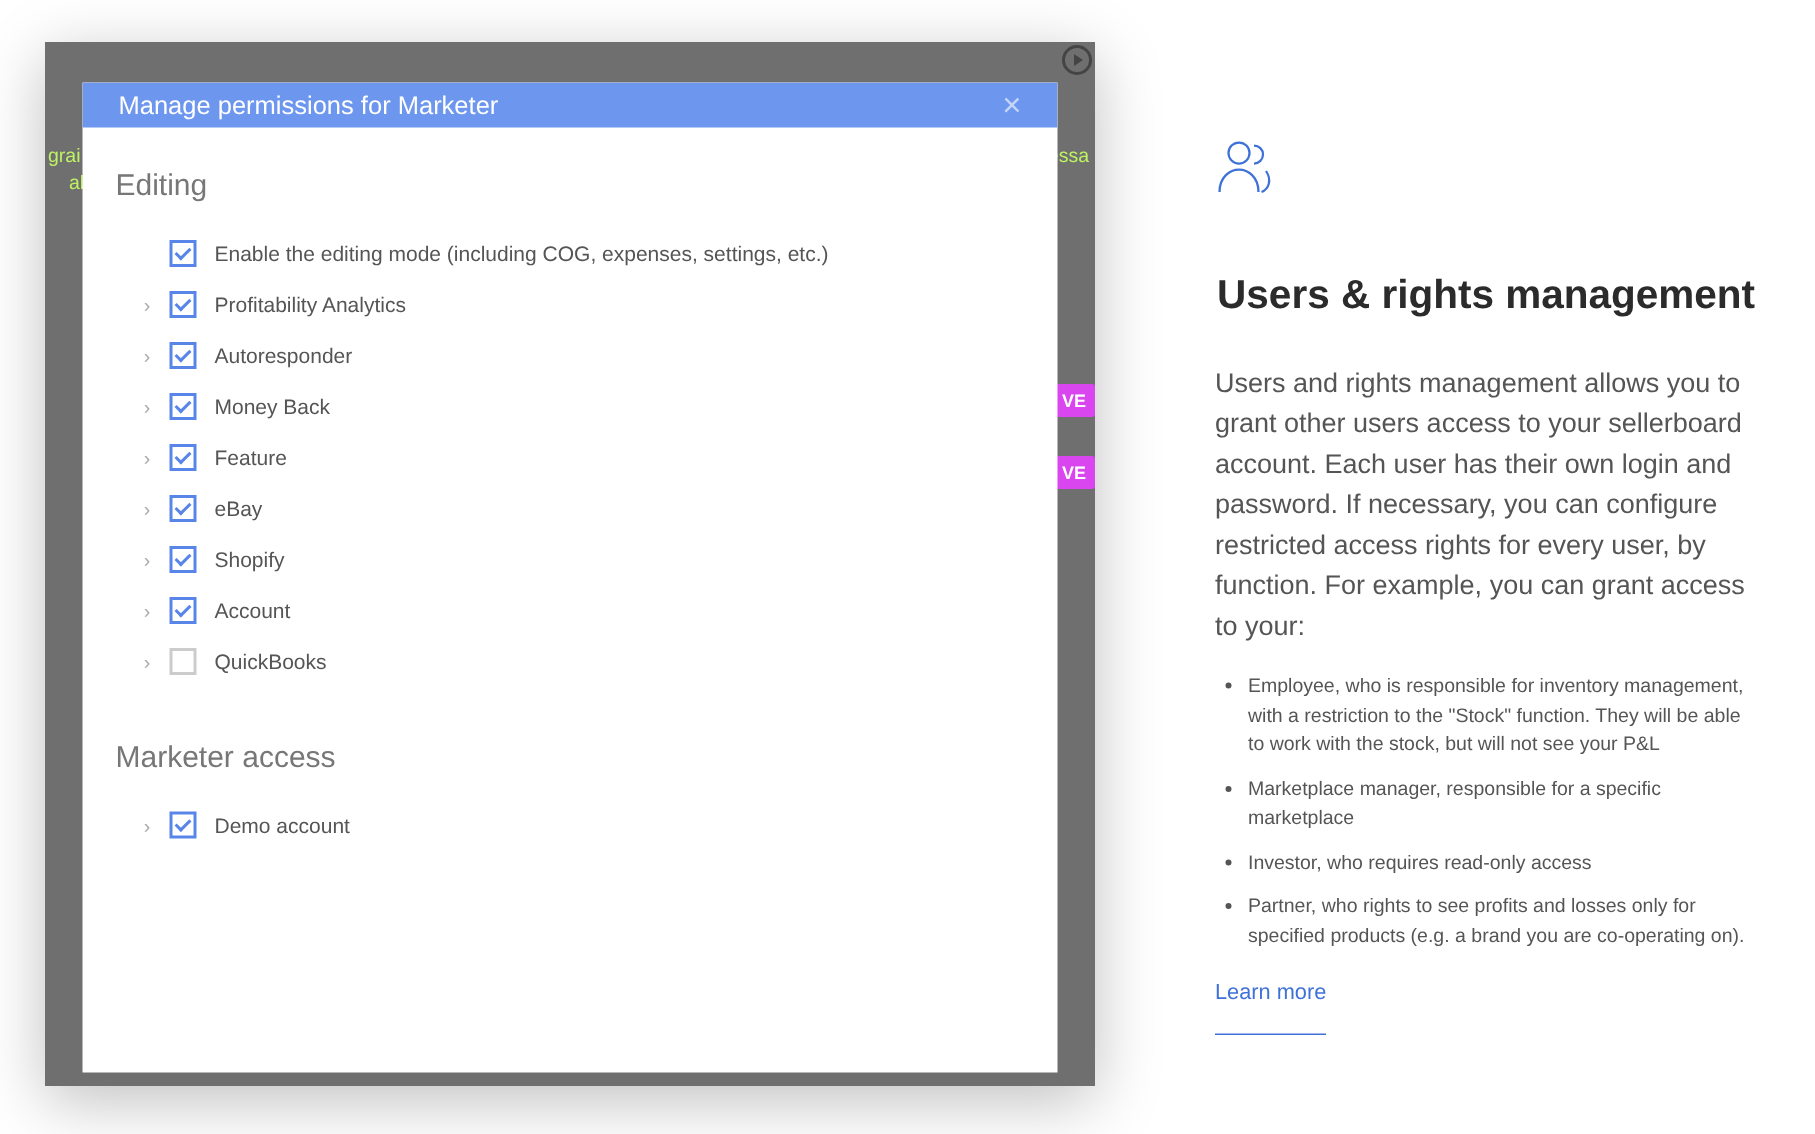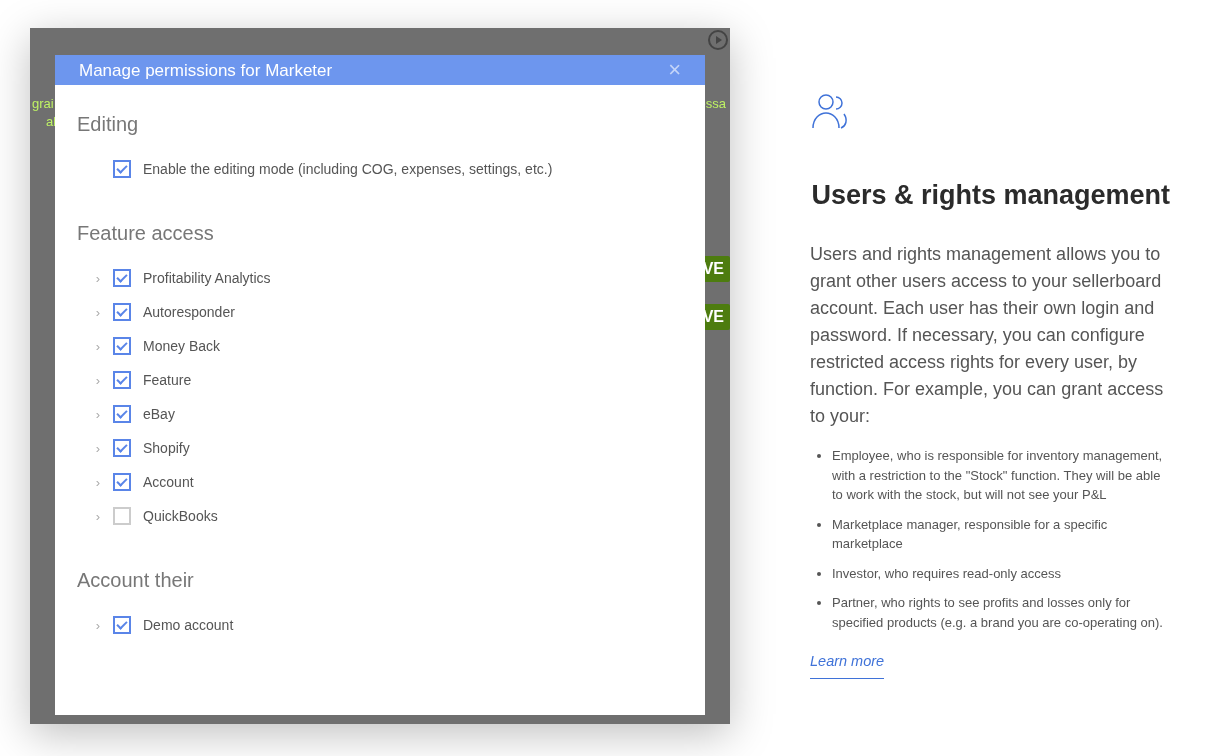--- a/index.html
+++ b/index.html
@@ -21,23 +21,23 @@
       box-shadow: 0 10px 40px rgba(0,0,0,0.25);
     }
     .bg-text {
       position: absolute;
       color: #bef264;
       font-size: 13px;
       line-height: 1.5;
     }
     .bg-badge {
       position: absolute;
-      background: #4d7c0f;
+      background: #d946ef;
       color: #fff;
-      font-size: 16px;
+      font-size: 12px;
       font-weight: 600;
       padding: 4px 6px;
       border-radius: 2px;
     }
     .modal {
       position: absolute;
       left: 25px;
       top: 27px;
       width: 650px;
       height: 660px;
@@ -164,23 +164,22 @@
       font-size: 13px;
       line-height: 1.5;
       color: #555;
       margin-bottom: 10px;
     }
     .learn-more {
       color: #3f72d8;
       font-size: 14.5px;
       text-decoration: none;
       border-bottom: 1px solid #3f72d8;
-      padding-bottom: 9px;
-      cursor: pointer;
-      font-style: italic;
+      padding-bottom: 19px;
+      cursor: pointer;
     }
   </style>
 </head>
 <body>
 
 <div class="left-panel">
 
   <span class="bg-text" style="left:2px; top:66px;">grai</span>
   <span class="bg-text" style="left:16px; top:84px;">able</span>
   <span class="bg-text" style="right:4px; top:66px;">essa</span>
@@ -197,21 +196,20 @@
 
       <div class="section-title first">Editing</div>
       <div class="perm-row">
         <span class="expand-spacer"></span>
         <span class="checkbox">
             <span class="checkmark"></span>
           </span>
         <span class="perm-label">Enable the editing mode (including COG, expenses, settings, etc.)</span>
       </div>
 
-      <div class="section-title spaced">Feature access</div>
 
       <div class="perm-row">
         <span class="expand-chevron">›</span>
         <span class="checkbox">
             <span class="checkmark"></span>
           </span>
         <span class="perm-label">Profitability Analytics</span>
       </div>
       <div class="perm-row">
         <span class="expand-chevron">›</span>
@@ -254,21 +252,21 @@
             <span class="checkmark"></span>
           </span>
         <span class="perm-label">Account</span>
       </div>
       <div class="perm-row">
         <span class="expand-chevron">›</span>
         <span class="checkbox unchecked"></span>
         <span class="perm-label">QuickBooks</span>
       </div>
 
-      <div class="section-title spaced">Account their</div>
+      <div class="section-title spaced">Marketer access</div>
       <div class="perm-row">
         <span class="expand-chevron">›</span>
         <span class="checkbox">
             <span class="checkmark"></span>
           </span>
         <span class="perm-label">Demo account</span>
       </div>
 
     </div>
   </div>

